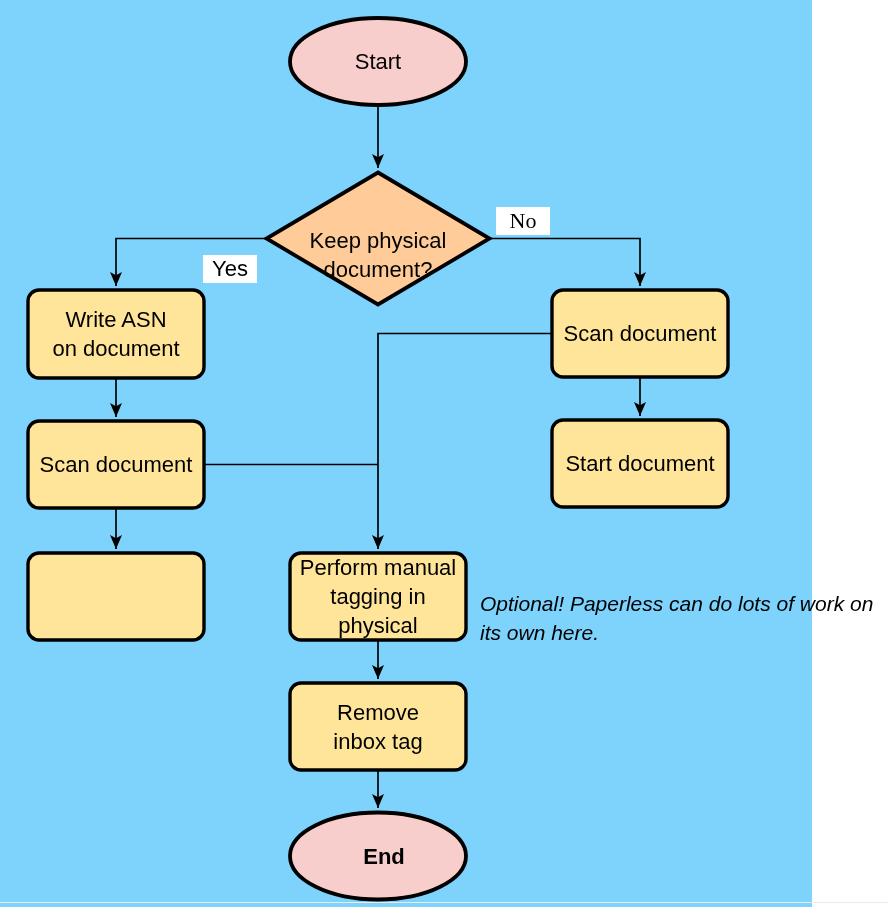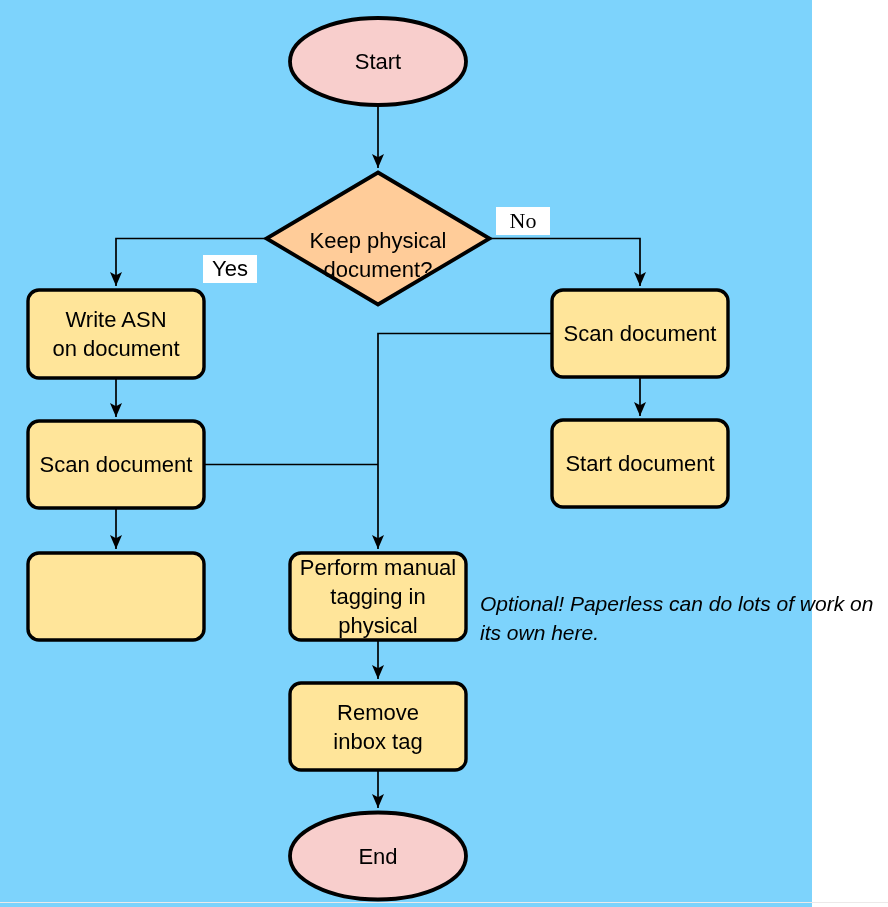--- a/index.html
+++ b/index.html
@@ -62,21 +62,21 @@
   <div class="lbl" style="left:28px; top:290px; width:176px; height:88px;">Write ASN
 on document</div>
   <div class="lbl" style="left:28px; top:421px; width:176px; height:87px;">Scan document</div>
   <div class="lbl" style="left:552px; top:290px; width:176px; height:87px;">Scan document</div>
   <div class="lbl" style="left:552px; top:420px; width:176px; height:87px;">Start document</div>
   <div class="lbl" style="left:290px; top:553px; width:176px; height:87px;">Perform manual
 tagging in
 physical</div>
   <div class="lbl" style="left:290px; top:683px; width:176px; height:87px;">Remove
 inbox tag</div>
-  <div class="lbl" style="left:289px; top:812px; width:178px; height:88px;">End</div>
+  <div class="lbl" style="left:295px; top:812px; width:178px; height:88px;font-weight:bold;">End</div>
 
   <div class="lbl edge-lbl" style="left:203px; top:207px; width:50px; height:28px;margin-top:48px;">Yes</div>
   <div class="lbl edge-lbl" style="left:496px; top:207px; width:50px; height:28px;font-family:Liberation Serif, serif;">No</div>
 
   <div class="note">Optional! Paperless can do lots of work on
 its own here.</div>
 
   <div class="bottom-divider"></div>
 </div>
 

